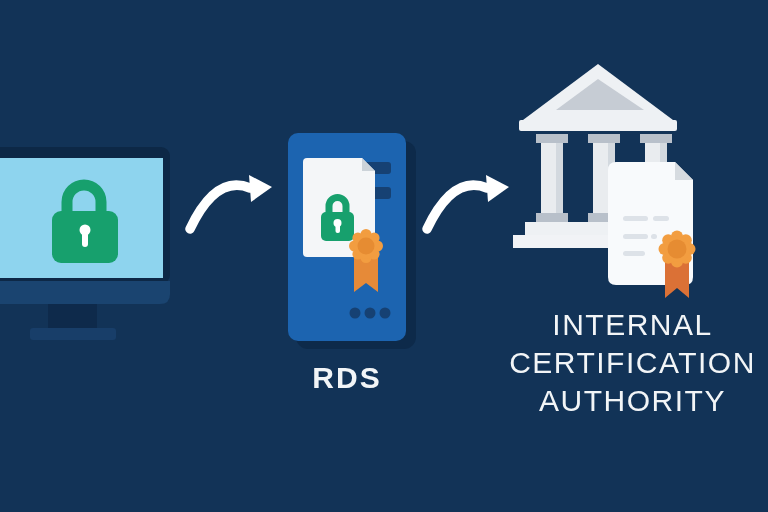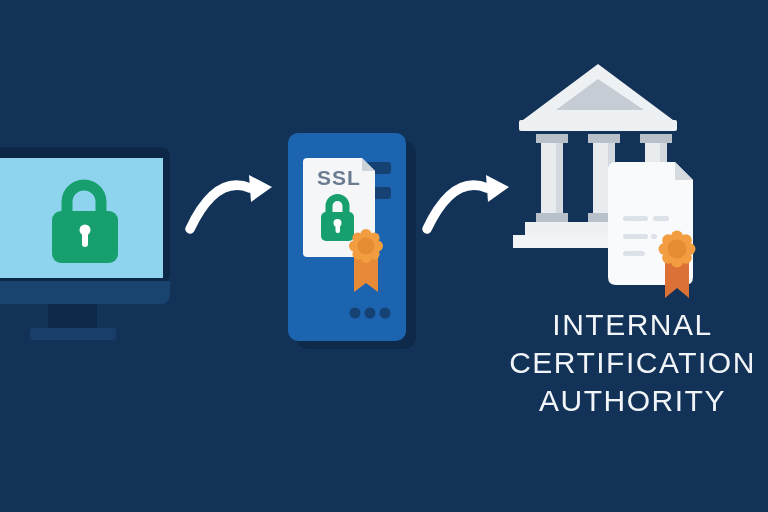--- a/index.html
+++ b/index.html
@@ -155,20 +155,20 @@
         <circle class="f-badge" cx="664.5" cy="249" r="6"></circle>
           <circle class="f-badge" cx="668.2" cy="240.2" r="6"></circle>
         <circle class="f-badge" cx="677" cy="236.5" r="6"></circle>
           <circle class="f-badge" cx="685.8" cy="240.2" r="6"></circle>
         <circle class="f-badge" cx="677" cy="249" r="13"></circle>
         <circle class="f-badgein" cx="677" cy="249" r="9.5"></circle>
       </g>
     </g>
   </svg>
 
-  <div class="txt ssl-label">SSL</div>
+  <div class="txt rds-label">RDS</div>
   <div class="txt authority-label">
     <div>INTERNAL</div>
     <div>CERTIFICATION</div>
     <div>AUTHORITY</div>
   </div>
 
 </div>
 
 </body></html>

